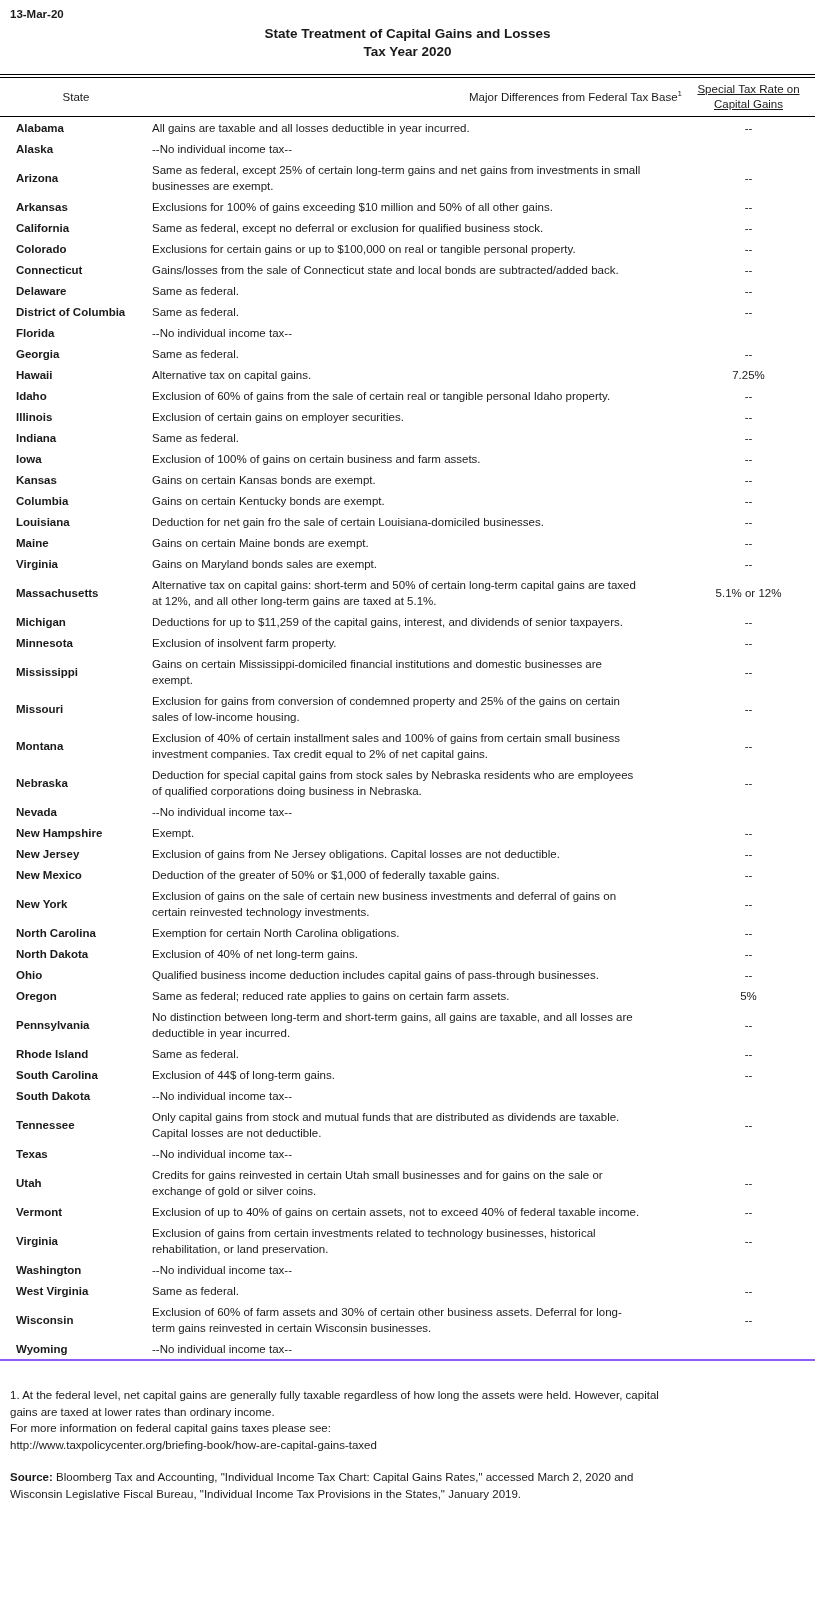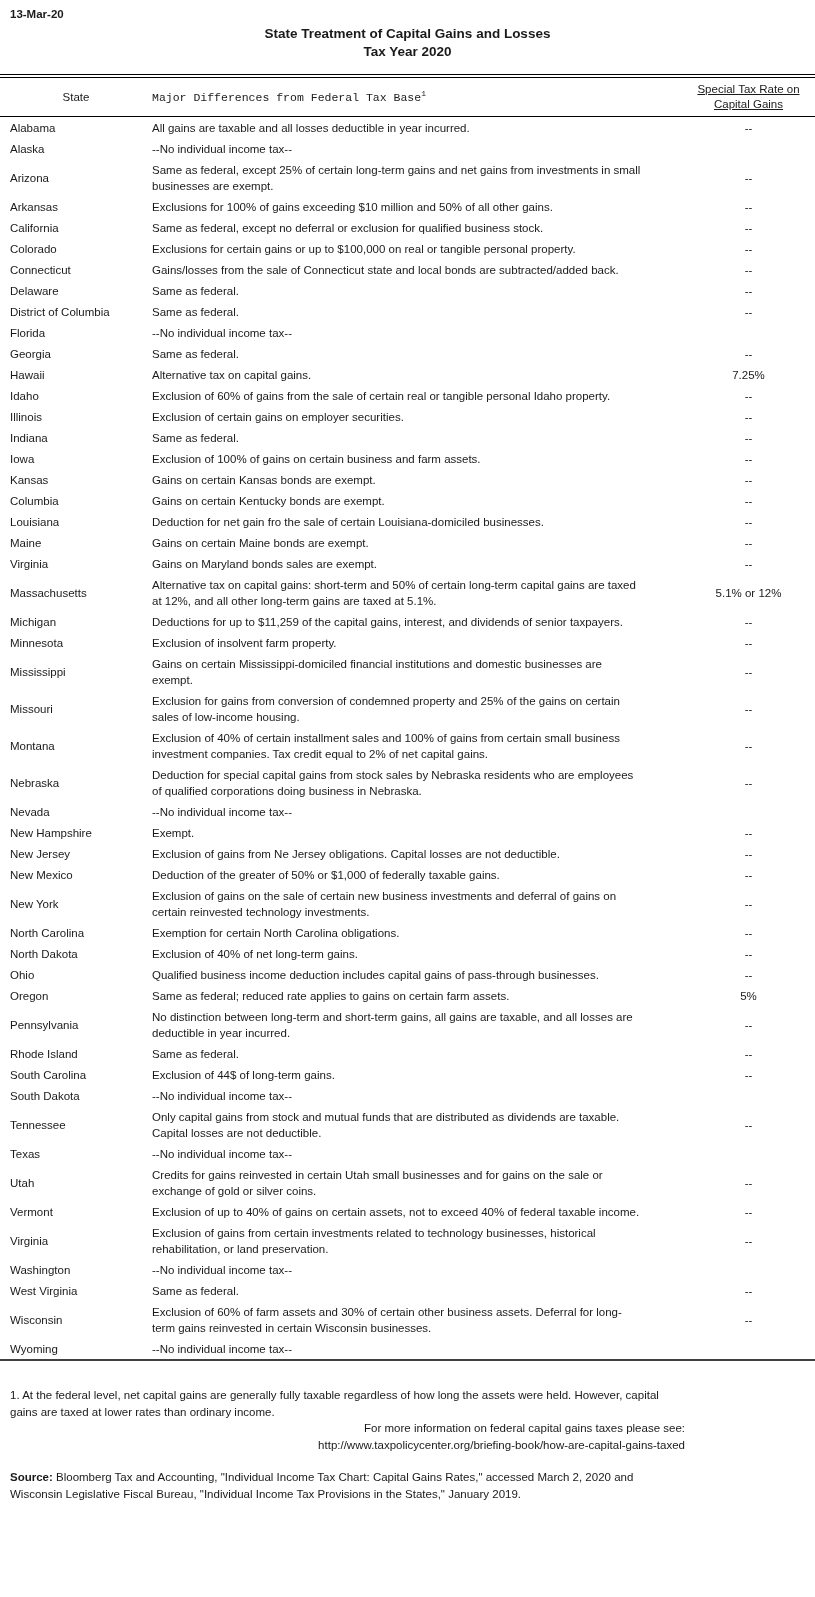--- a/index.html
+++ b/index.html
@@ -16,45 +16,45 @@
 
   .titleblock { text-align:center; margin-top:3px; }
   .titleblock .t1, .titleblock .t2 {
     font-weight:bold; font-size:13.5px; line-height:18px;
   }
 
   table.main {
     width:815px; margin-top:13px;
     border-collapse:collapse; table-layout:fixed;
     border-top:4px double #000;
-    border-bottom:2px solid #404040;
+    border-bottom:2px solid #8b5cf6;
   }
   thead th {
     font-weight:normal; font-size:11.5px;
     padding:4px 0; line-height:15px;
     border-bottom:1px solid #000;
     vertical-align:middle;
   }
   th.h-state { width:152px; text-align:center; }
-  th.h-diff  { width:530px; text-align:left;font-family:Liberation Mono, monospace; }
+  th.h-diff  { width:530px; text-align:right; }
   th.h-rate  { width:133px; text-align:center;text-decoration:underline; }
   th.h-diff sup { font-size:8px; line-height:0; }
 
   tbody td {
     padding:2.5px 0; line-height:16px;
     vertical-align:middle; font-size:11.5px;
   }
-  td.state { padding-left:10px; }
+  td.state { padding-left:16px;font-weight:bold; }
   td.desc .desc-inner { max-width:490px; }
   td.rate  { text-align:center; }
   td.notax { }
 
   .notes { margin:26px 10px 0 10px; line-height:16.5px; }
   .notes .note1 { max-width:675px; }
-  .notes .note2, .notes .url { max-width:675px;text-align:right; }
+  .notes .note2, .notes .url { max-width:675px; }
   .source { margin:16px 10px 0 10px; line-height:16.5px; max-width:645px; }
   .source .lbl { font-weight:bold; }
 </style>
 </head>
 <body>
 
 <div class="page">
 
   <div class="date">13-Mar-20</div>
 

